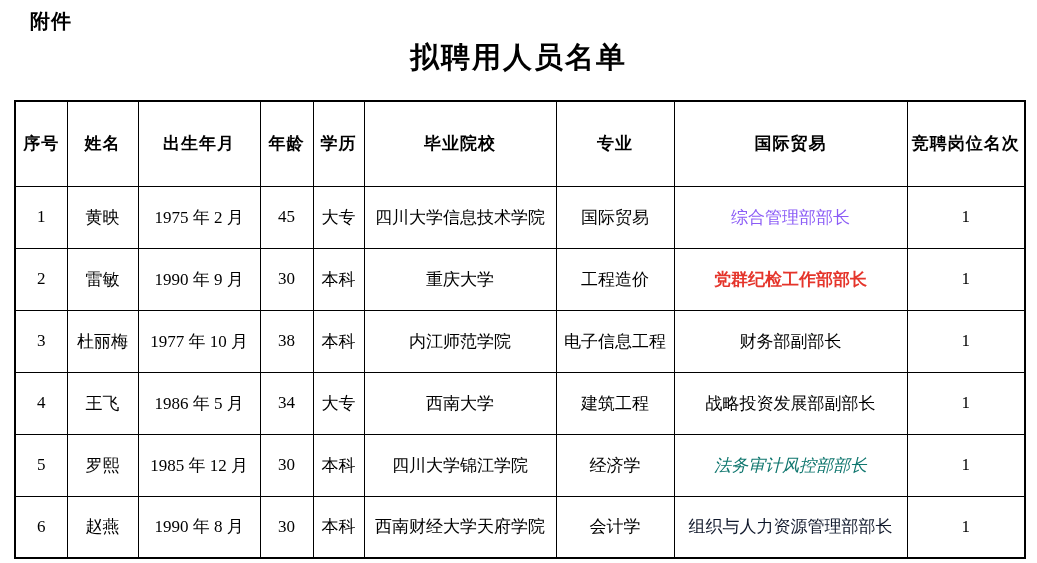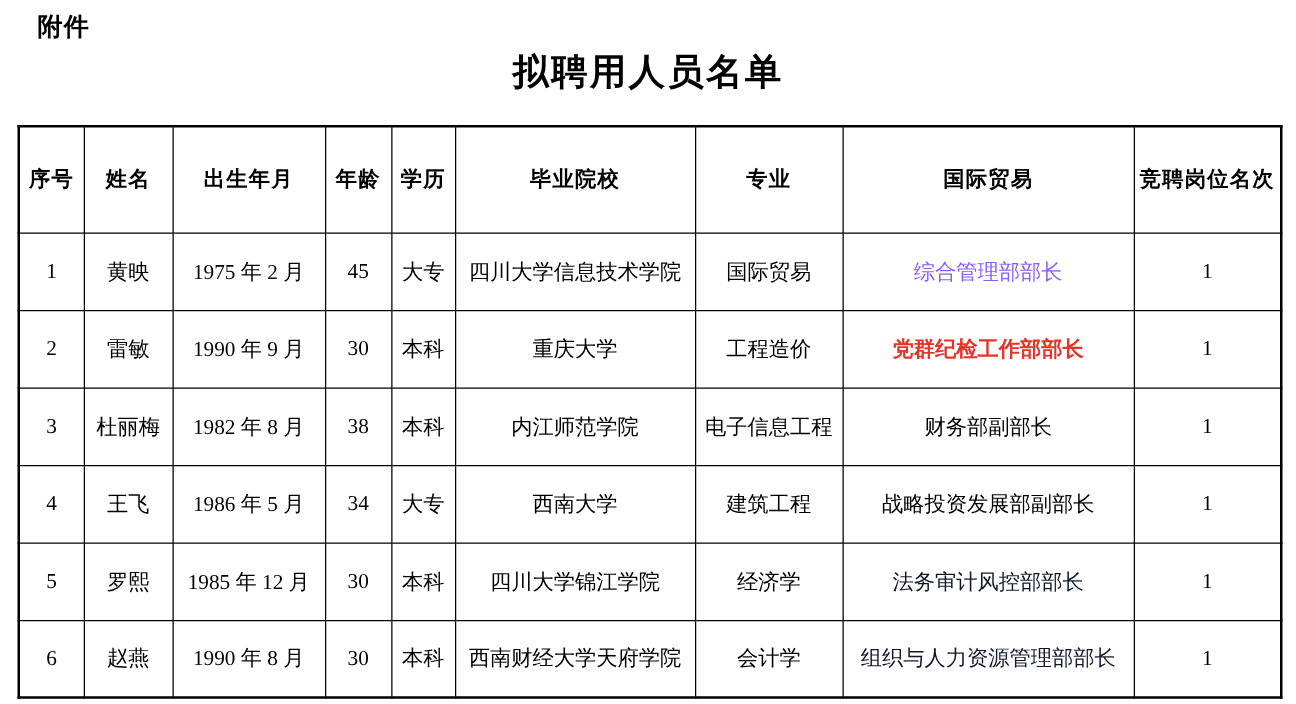--- a/index.html
+++ b/index.html
@@ -120,21 +120,21 @@
           <td>30</td>
           <td>本科</td>
           <td>重庆大学</td>
           <td>工程造价</td>
           <td style="color: rgb(229, 53, 43); font-weight: bold;">党群纪检工作部部长</td>
           <td>1</td>
         </tr>
         <tr>
           <td>3</td>
           <td>杜丽梅</td>
-          <td>1982 年 8 月</td>
+          <td>1977 年 10 月</td>
           <td>38</td>
           <td>本科</td>
           <td>内江师范学院</td>
           <td>电子信息工程</td>
           <td>财务部副部长</td>
           <td>1</td>
         </tr>
         <tr>
           <td>4</td>
           <td>王飞</td>
@@ -147,21 +147,21 @@
           <td>1</td>
         </tr>
         <tr>
           <td>5</td>
           <td>罗熙</td>
           <td>1985 年 12 月</td>
           <td>30</td>
           <td>本科</td>
           <td>四川大学锦江学院</td>
           <td>经济学</td>
-          <td style="color: #0f172a;">法务审计风控部部长</td>
+          <td style="color: #0f766e; font-style: italic;">法务审计风控部部长</td>
           <td>1</td>
         </tr>
         <tr>
           <td>6</td>
           <td>赵燕</td>
           <td>1990 年 8 月</td>
           <td>30</td>
           <td>本科</td>
           <td>西南财经大学天府学院</td>
           <td>会计学</td>

